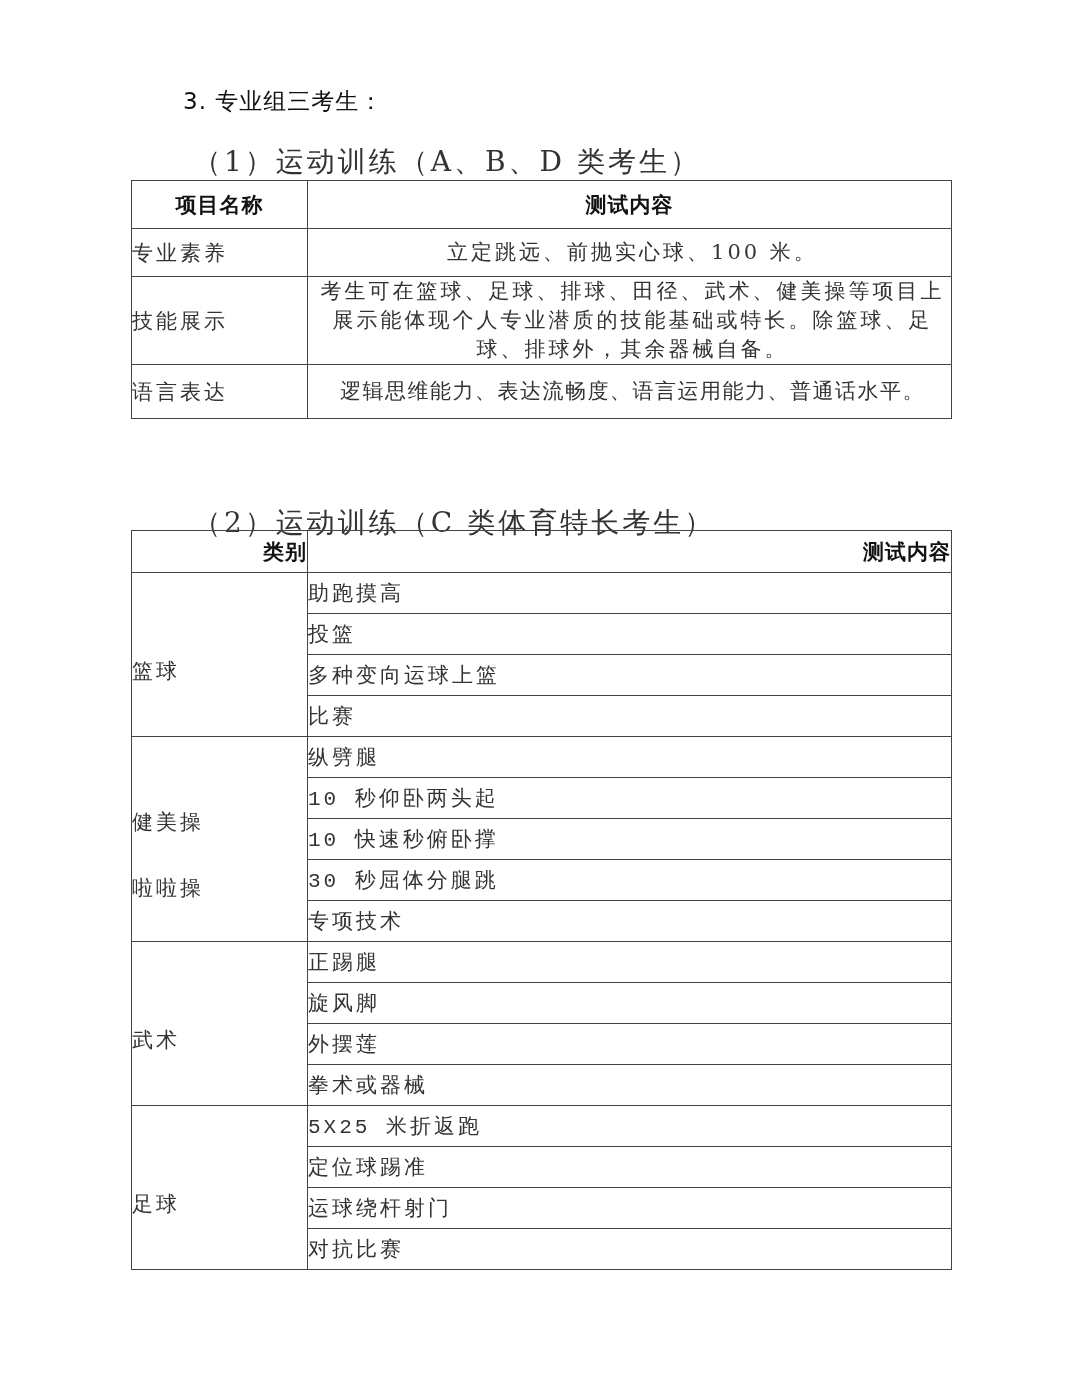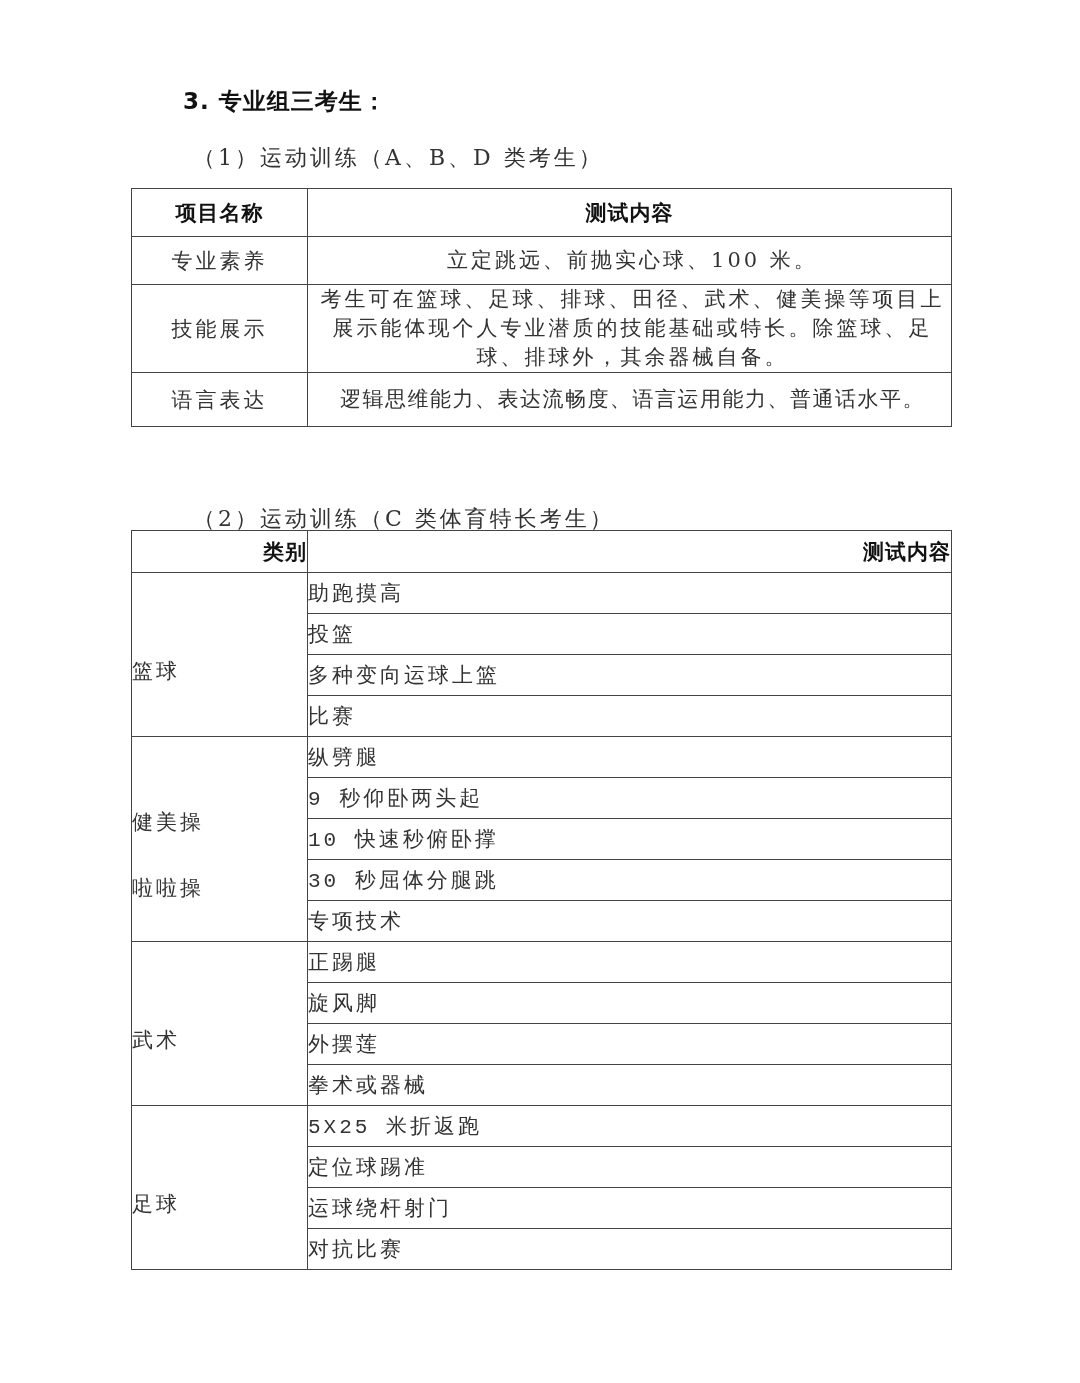--- a/index.html
+++ b/index.html
@@ -4,44 +4,44 @@
 <style>
   html, body { margin: 0; padding: 0; background: #ffffff; }
   body {
     width: 1080px; height: 1383px; position: relative; overflow: hidden;
     font-family: "DejaVu Serif", "Liberation Serif", serif;
     color: #2a2a2a;
   }
   .heading {
     position: absolute; left: 183px; top: 86px;
     font-family: "DejaVu Sans", "Liberation Sans", sans-serif;
-    font-weight: bold; font-size: 23px; letter-spacing: 1px; color: #111;
+    font-weight: normal; font-size: 23px; letter-spacing: 1px; color: #111;
   }
   .subheading {
     position: absolute; left: 193px;
-    font-size: 22px; letter-spacing: 3px; color: #333;
+    font-size: 28px; letter-spacing: 3px; color: #333;
   }
   #sub1 { top: 143px; }
   #sub2 { top: 504px; }
   table {
     position: absolute; left: 131px; width: 821px;
     border-collapse: collapse; table-layout: fixed;
   }
   td, th {
     border: 1.5px solid #444; padding: 0; font-weight: normal;
     font-size: 21px; letter-spacing: 3px; color: #333;
   }
   th {
     font-family: "DejaVu Sans", "Liberation Sans", sans-serif;
     font-weight: bold; color: #111; letter-spacing: 1px; text-align: center;
   }
   col.c1 { width: 176px; }
-  #table1 { top: 188px; padding-left: 28px; }
+  #table1 { top: 180px; padding-left: 28px; }
   #table1 th { height: 47px; }
-  #table1 td.name { text-align: center; }
+  #table1 td.name { }
   #table1 td.content { text-align: center; padding-left: 12px; padding-right: 6px; line-height: 29px; }
   #table1 tr.r1 td { height: 47px; }
   #table1 tr.r2 td { height: 87px; margin-top: 36px; }
   #table1 tr.r3 td { height: 55px; }
   #table1 tr.r4 td { height: 53px; }
   #table1 tr.r3 td.content, #table1 tr.r4 td.content { letter-spacing: 1.5px; }
   #table2 { top: 530px; }
   #table2 th { height: 41px; text-align: right; }
   #table2 td { height: 40px; text-align: left; font-family: Liberation Mono, monospace; }
   #table2 td.cat { vertical-align: middle; line-height: 30px; }
@@ -109,21 +109,21 @@
       </tr>
 
   <tr>
     <td class="cat" rowspan="5">
       <span>健美操</span>
       <span>啦啦操</span>
     </td>
     <td>纵劈腿</td>
   </tr>
   <tr>
-        <td>9 秒仰卧两头起</td>
+        <td>10 秒仰卧两头起</td>
       </tr>
   <tr>
         <td>10 快速秒俯卧撑</td>
       </tr>
   <tr>
         <td>30 秒屈体分腿跳</td>
       </tr>
   <tr>
         <td>专项技术</td>
       </tr>

